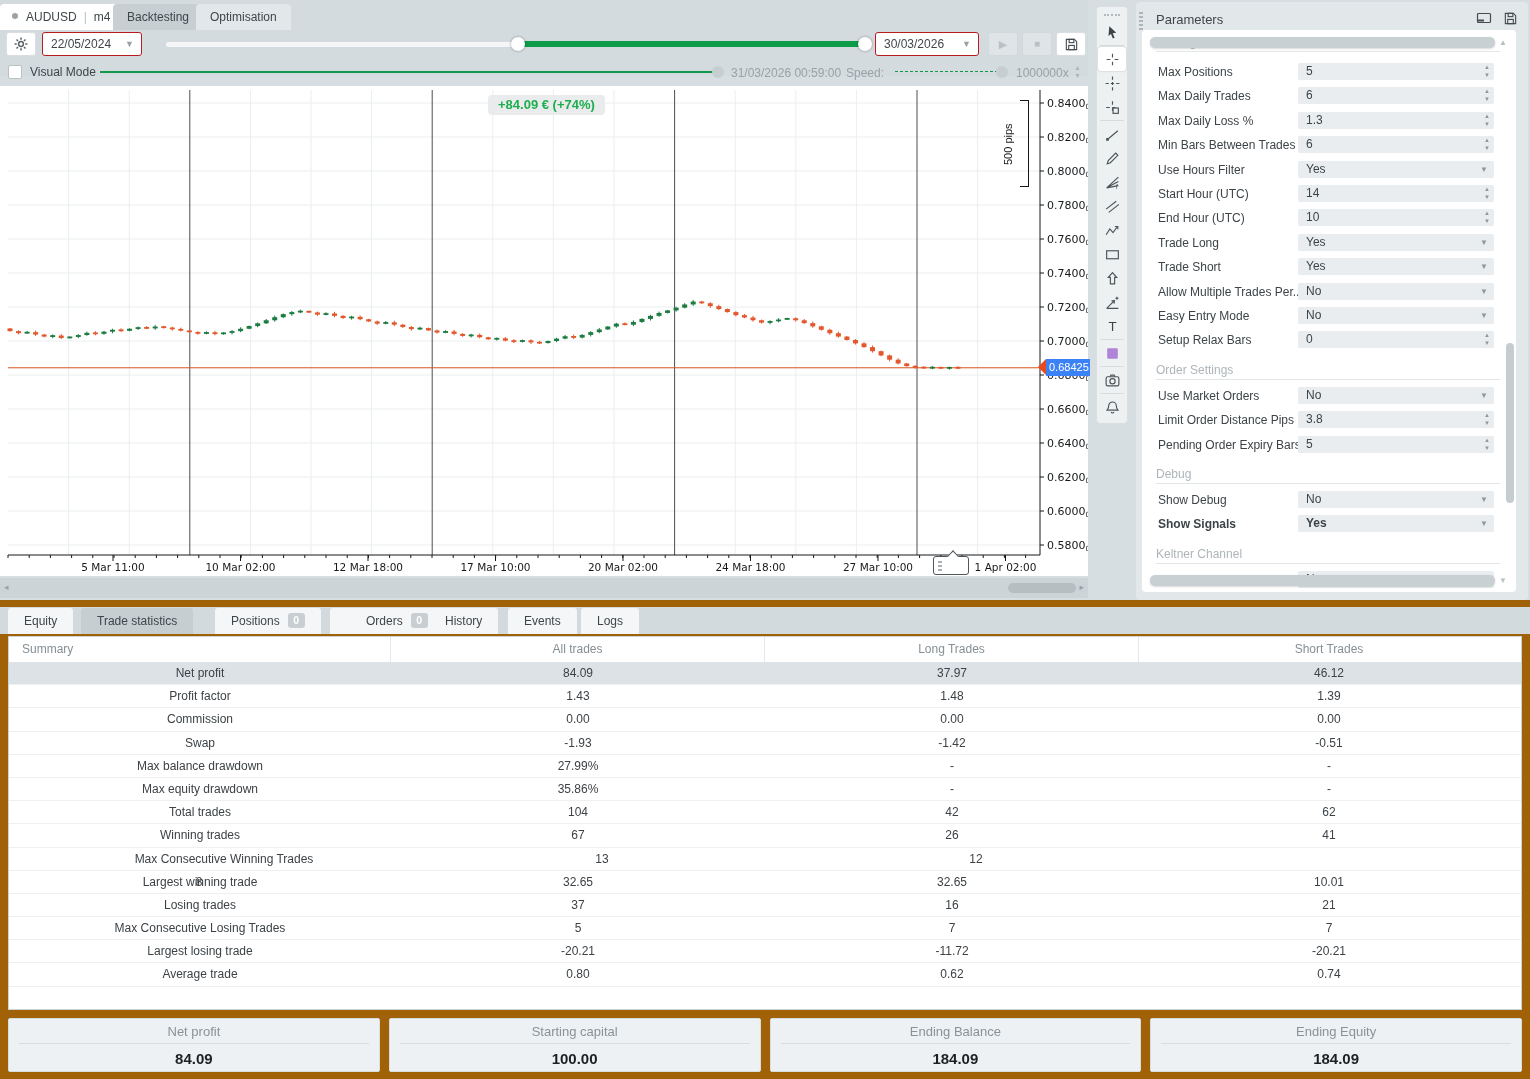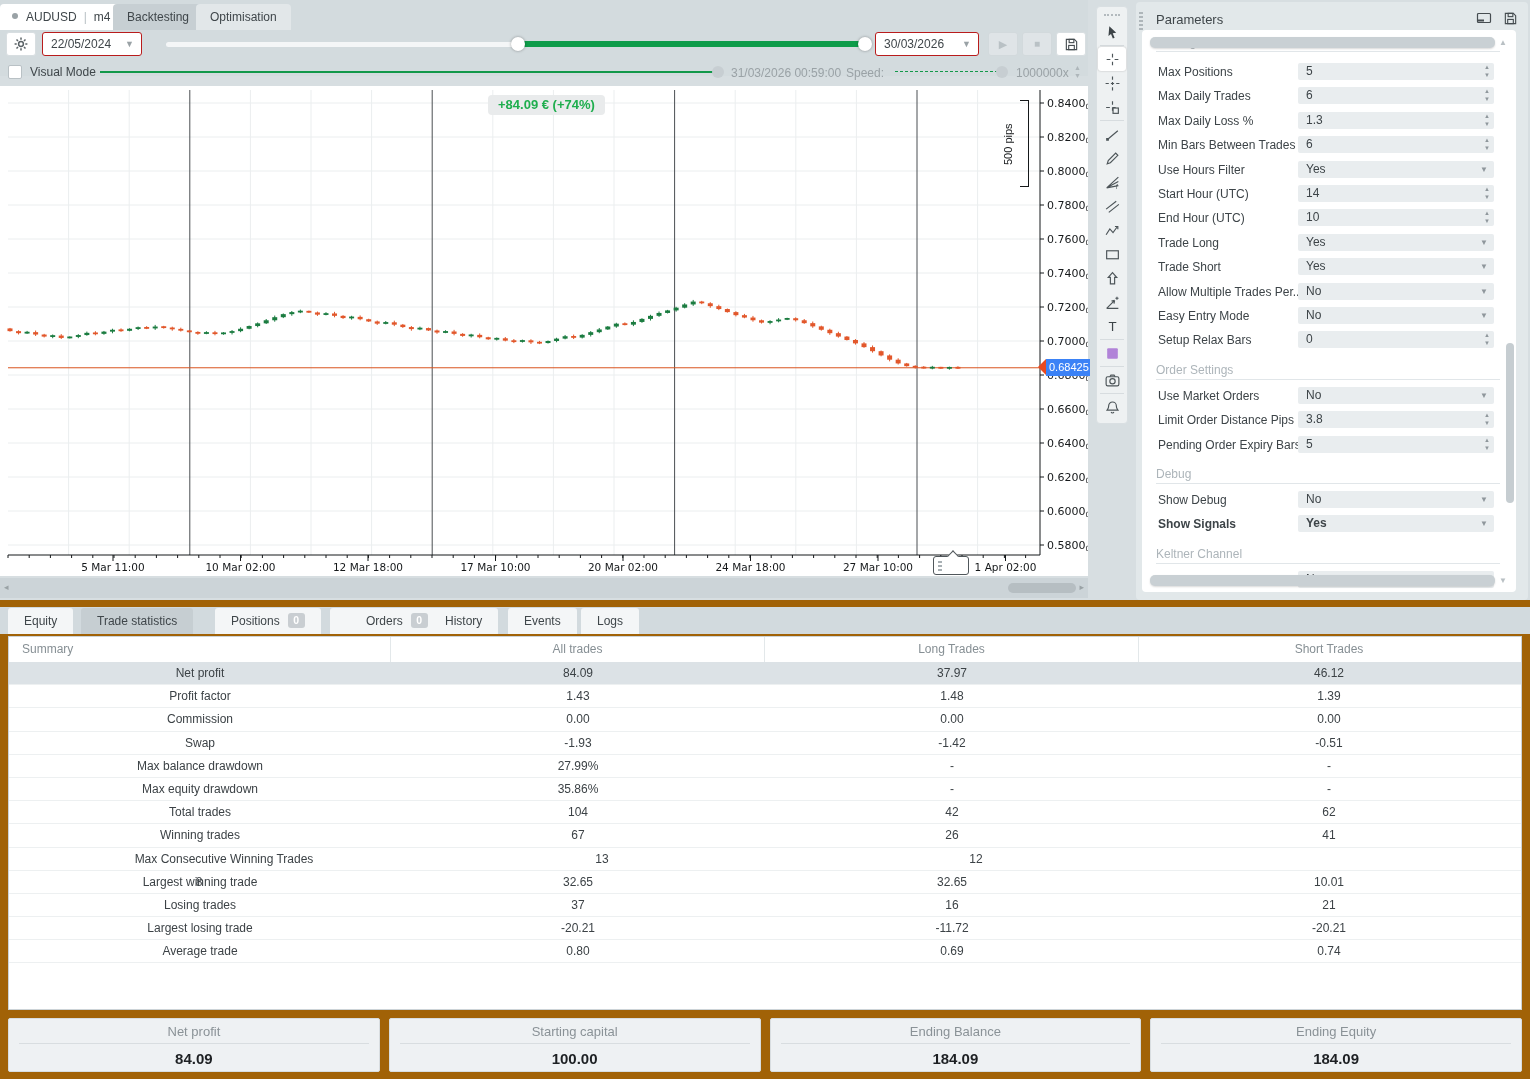--- a/index.html
+++ b/index.html
@@ -731,22 +731,23 @@
           <div class="srow"><span style="width: 382px;">Profit factor</span><span style="width: 374px;">1.43</span><span style="width: 374px;">1.48</span><span style="width: 380px;">1.39</span></div>
           <div class="srow"><span style="width: 382px;">Commission</span><span style="width: 374px;">0.00</span><span style="width: 374px;">0.00</span><span style="width: 380px;">0.00</span></div>
           <div class="srow"><span style="width: 382px;">Swap</span><span style="width: 374px;">-1.93</span><span style="width: 374px;">-1.42</span><span style="width: 380px;">-0.51</span></div>
           <div class="srow"><span style="width: 382px;">Max balance drawdown</span><span style="width: 374px;">27.99%</span><span style="width: 374px;">-</span><span style="width: 380px;">-</span></div>
           <div class="srow"><span style="width: 382px;">Max equity drawdown</span><span style="width: 374px;">35.86%</span><span style="width: 374px;">-</span><span style="width: 380px;">-</span></div>
           <div class="srow"><span style="width: 382px;">Total trades</span><span style="width: 374px;">104</span><span style="width: 374px;">42</span><span style="width: 380px;">62</span></div>
           <div class="srow"><span style="width: 382px;">Winning trades</span><span style="width: 374px;">67</span><span style="width: 374px;">26</span><span style="width: 380px;">41</span></div>
           <div class="srow"><span style="width: 382px; margin-left: 24px;">Max Consecutive Winning Trades</span><span style="width: 374px;">13</span><span style="width: 374px;">12</span><span style="width: 380px;">8</span></div>
           <div class="srow"><span style="width: 382px;">Largest winning trade</span><span style="width: 374px;">32.65</span><span style="width: 374px;">32.65</span><span style="width: 380px;">10.01</span></div>
           <div class="srow"><span style="width: 382px;">Losing trades</span><span style="width: 374px;">37</span><span style="width: 374px;">16</span><span style="width: 380px;">21</span></div>
+          <div class="srow"><span style="width: 382px;">Max Consecutive Losing Trades</span><span style="width: 374px;">5</span><span style="width: 374px;">7</span><span style="width: 380px;">7</span></div>
           <div class="srow"><span style="width: 382px;">Largest losing trade</span><span style="width: 374px;">-20.21</span><span style="width: 374px;">-11.72</span><span style="width: 380px;">-20.21</span></div>
-          <div class="srow"><span style="width: 382px;">Average trade</span><span style="width: 374px;">0.80</span><span style="width: 374px;">0.69</span><span style="width: 380px;">0.74</span></div>
+          <div class="srow"><span style="width: 382px;">Average trade</span><span style="width: 374px;">0.80</span><span style="width: 374px;">0.62</span><span style="width: 380px;">0.74</span></div>
         </div>
     </div>
 
     <div class="cards" id="cards">
         <div class="card">
           <div class="ct">Net profit</div>
           <div class="cl"></div>
           <div class="cv">84.09</div>
         </div>
         <div class="card">

